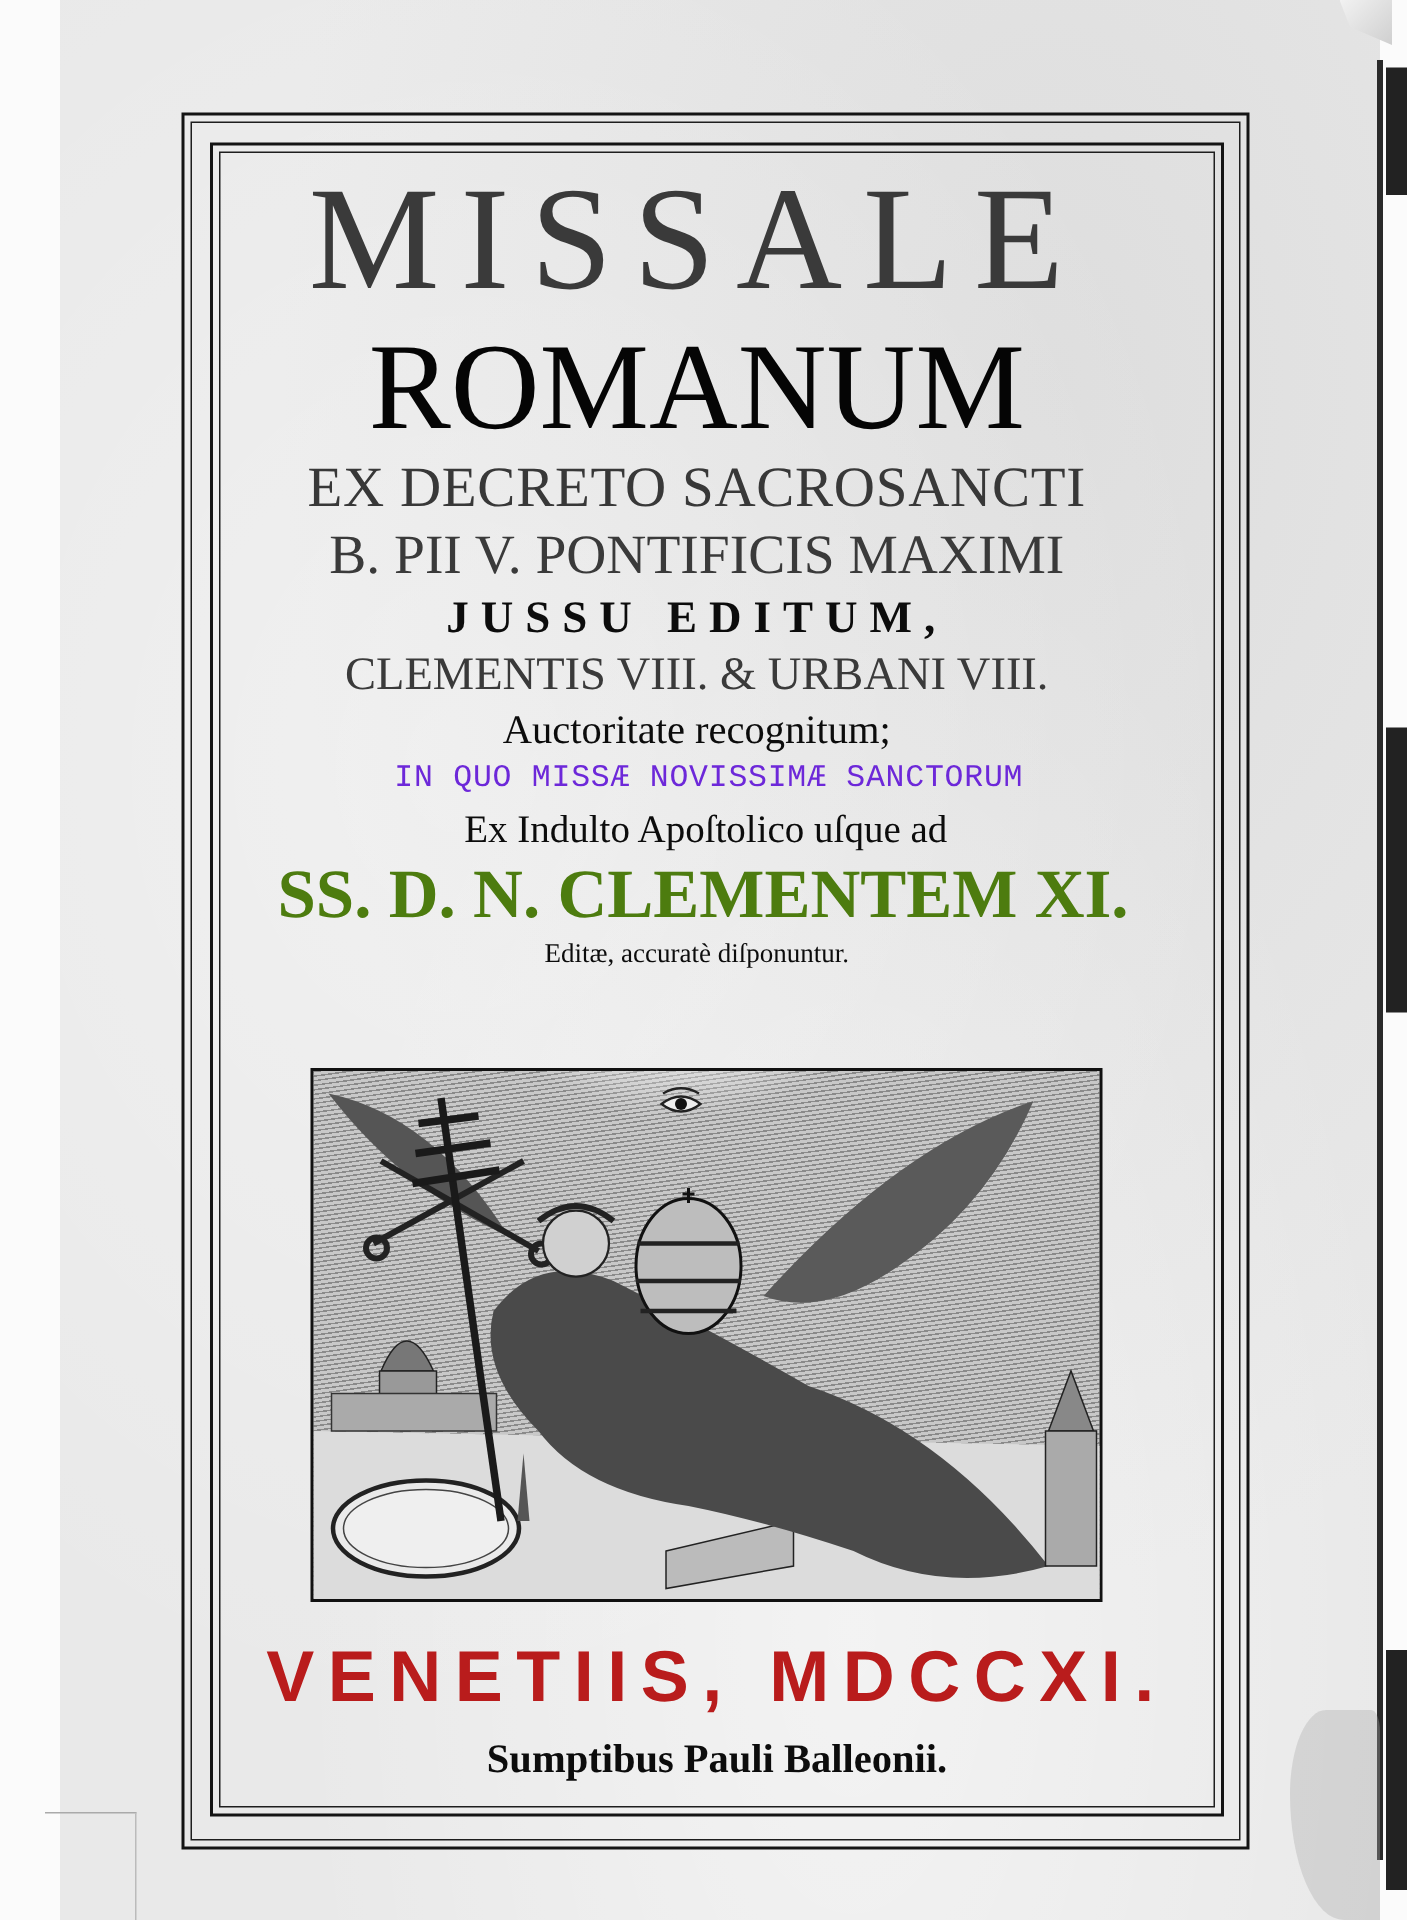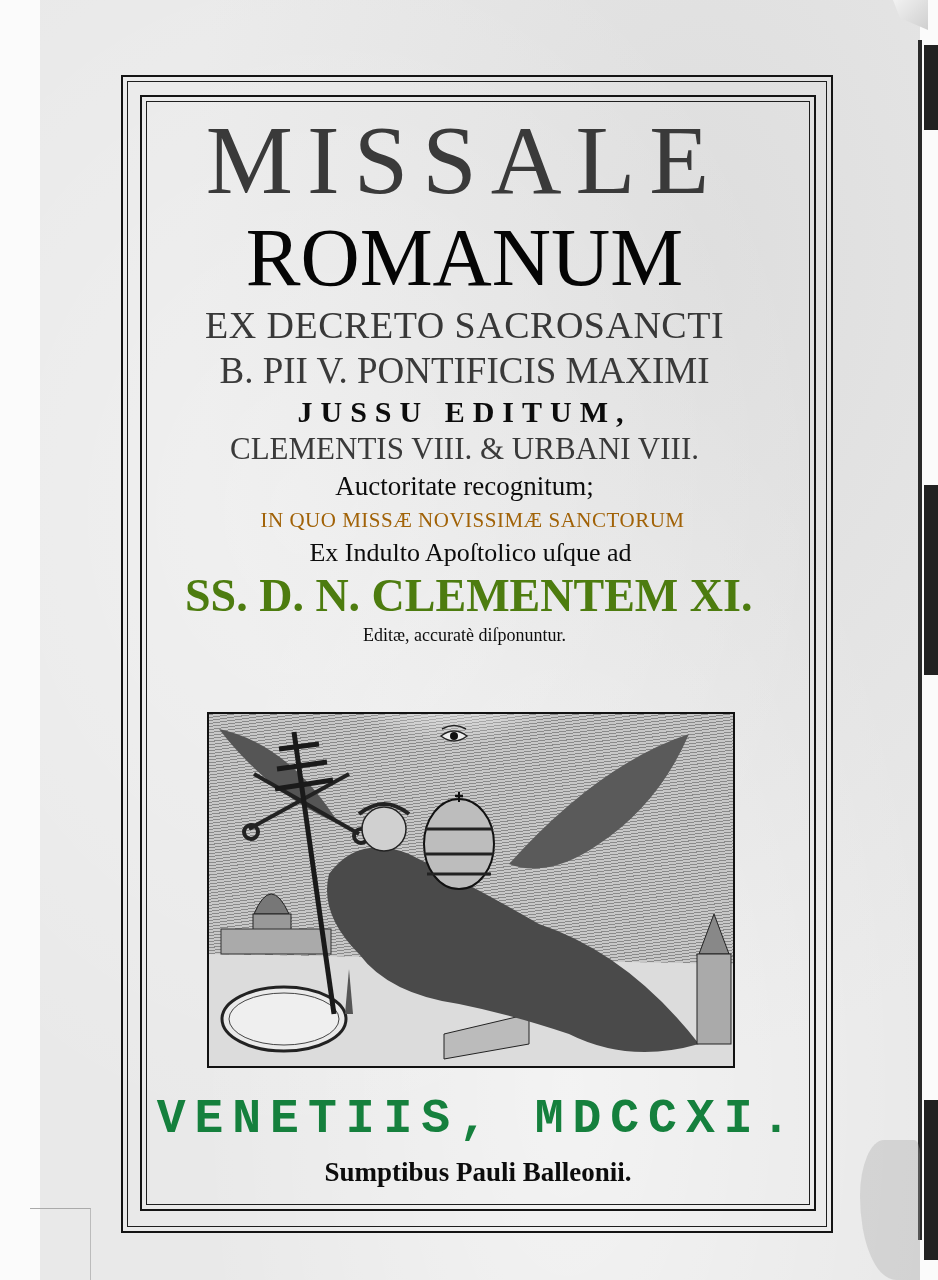--- a/index.html
+++ b/index.html
@@ -47,37 +47,37 @@
   }
   .line { display:block; white-space:nowrap; margin:0 auto; }
   .l-missale   { font-size:98px; letter-spacing:14px; color:#3a3a3a; font-family:"Liberation Serif", serif; line-height:108px; margin-top:2px; }
   .l-romanum   { font-size:82px; color:#050505; font-family:"Liberation Serif", serif; line-height:88px; letter-spacing:0; }
   .l-exdecreto { font-size:38px; color:#383838; font-family:"Liberation Serif", serif; line-height:46px; letter-spacing:0.5px; }
   .l-concilii  { font-size:30px; color:#0c0c0c; font-family:"Liberation Serif", serif; line-height:38px; font-variant:small-caps; }
   .l-pii       { font-size:37px; color:#3a3a3a; font-family:"Liberation Serif", serif; line-height:46px;text-align:center; }
   .l-jussu     { font-size:30px; color:#0c0c0c; font-family:"Liberation Serif", serif; line-height:36px; letter-spacing:8px; font-weight:bold; }
   .l-clementis { font-size:31px; color:#3a3a3a; font-family:"Liberation Serif", serif; line-height:38px; }
   .l-auctoritate { font-size:27px; color:#0c0c0c; font-family:"Liberation Serif", serif; line-height:36px; }
-  .l-inquo     { font-size:21px; color:#a16207; font-family:Liberation Serif, serif; line-height:32px; letter-spacing:0.5px;padding-left:16px; }
+  .l-inquo     { font-size:21px; color:#6d28d9; font-family:Liberation Mono, monospace; line-height:32px; letter-spacing:0.5px;padding-left:16px; }
   .l-exindulto { font-size:26px; color:#0c0c0c; font-family:"Liberation Serif", serif; line-height:34px;padding-left:12px; }
   .l-ssdn      { font-size:46px; color:#4d7c0f; font-family:"Liberation Serif", serif; line-height:52px; font-weight:bold; }
   .l-editae    { font-size:18px; color:#0c0c0c; font-family:"Liberation Serif", serif; line-height:26px; }
 
   .engraving {
     position:absolute; left:207px; top:712px; width:528px; height:356px;
     border:2px solid #111; box-sizing:border-box; overflow:hidden;
     background:
       repeating-linear-gradient(172deg, #8a8a8a 0px, #8a8a8a 1px, #c8c8c8 1px, #c8c8c8 3px);
   }
   .engraving svg { position:absolute; left:0; top:0; }
 
   .imprint {
     position:absolute; left:148px; top:1090px; width:660px; text-align:center;
   }
-  .l-venetiis { font-size:48px; color:#15803d; font-family:Liberation Mono, monospace; line-height:58px; letter-spacing:9px; font-weight:bold; }
+  .l-venetiis { font-size:48px; color:#b91c1c; font-family:Liberation Sans, sans-serif; line-height:58px; letter-spacing:9px; font-weight:bold; }
   .l-sumptibus{ font-size:27px; color:#0c0c0c; font-family:"Liberation Serif", serif; line-height:40px; font-weight:bold; margin-top:4px;text-align:center; }
 </style>
 </head>
 <body>
 
 <div class="page"></div>
 <div class="corner-fold"></div>
 <div class="page-edge-right"></div>
 <div class="book-edge" style="top:45px;height:85px;"></div>
 <div class="book-edge" style="top:485px;height:190px;"></div>

